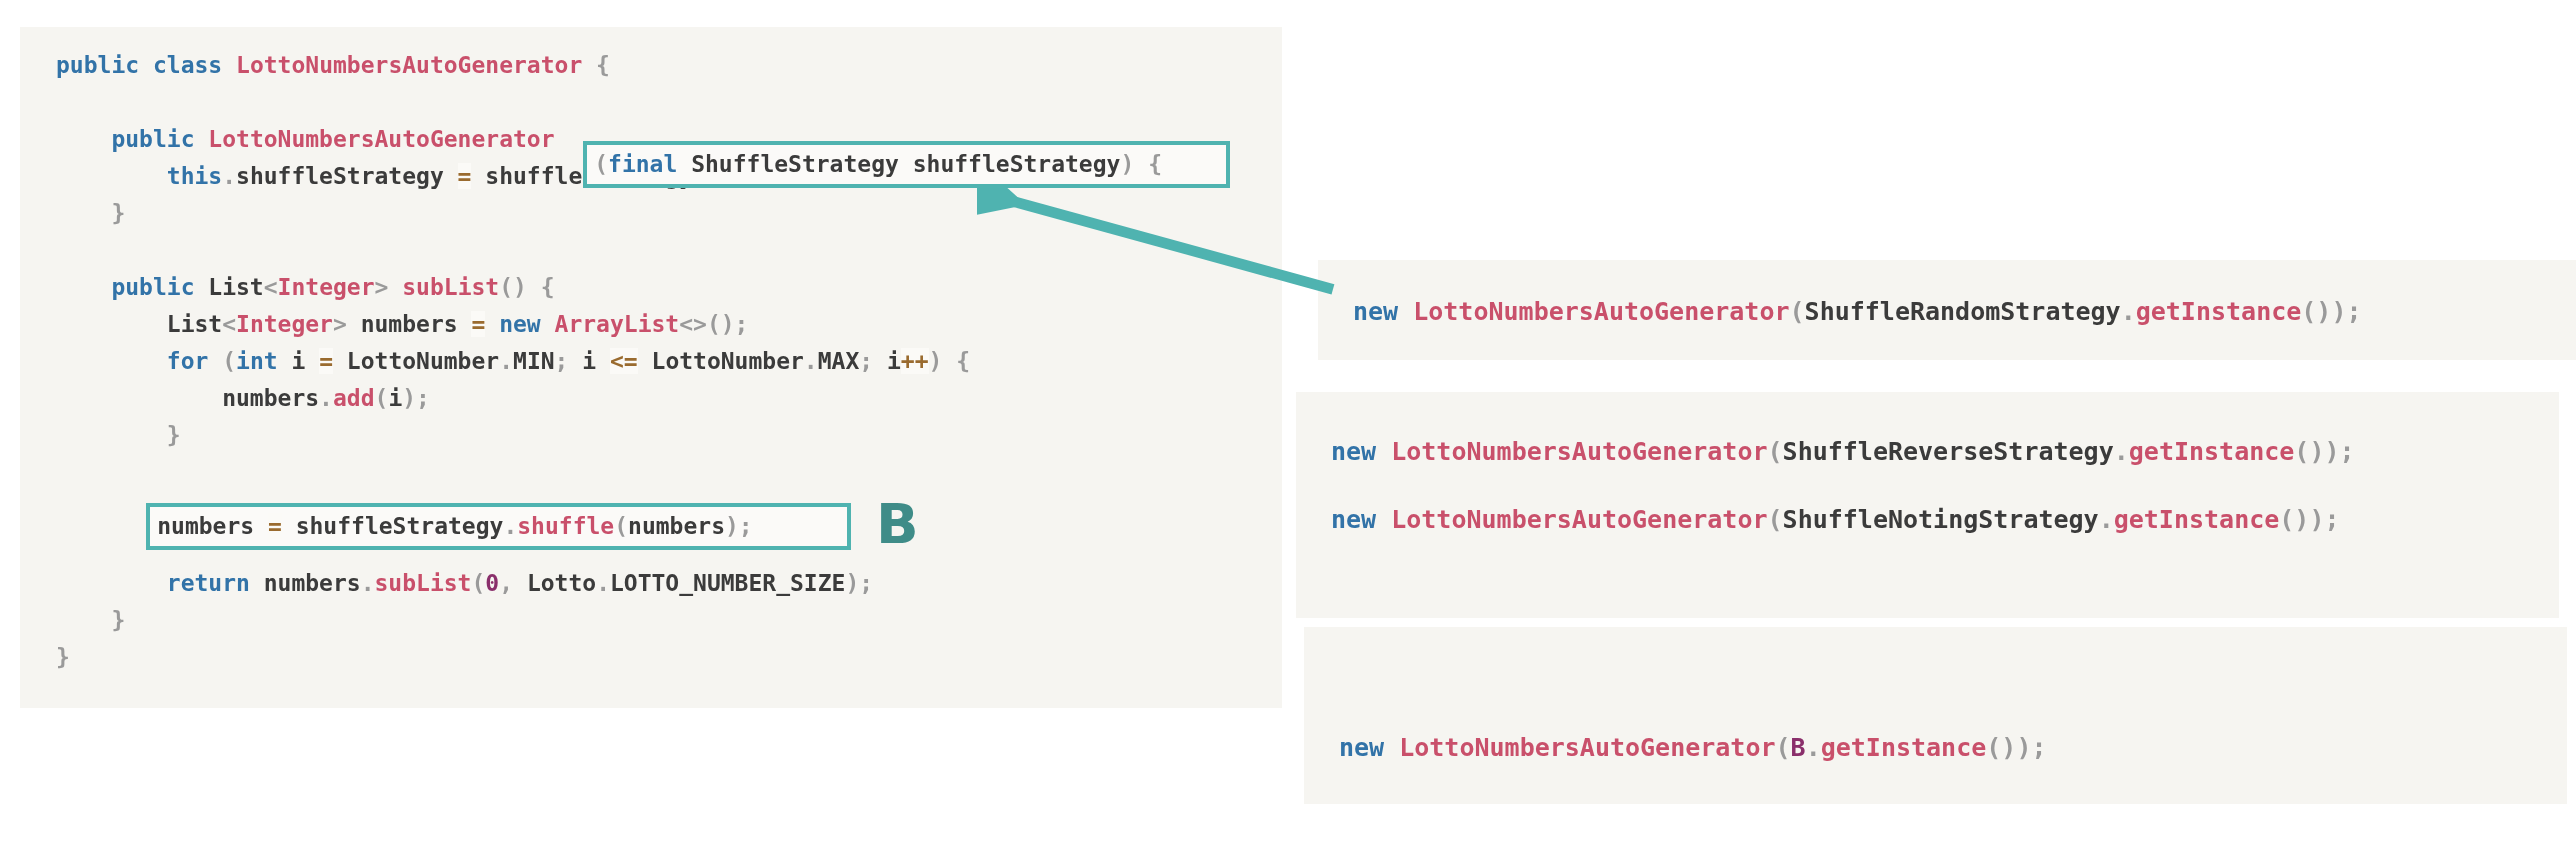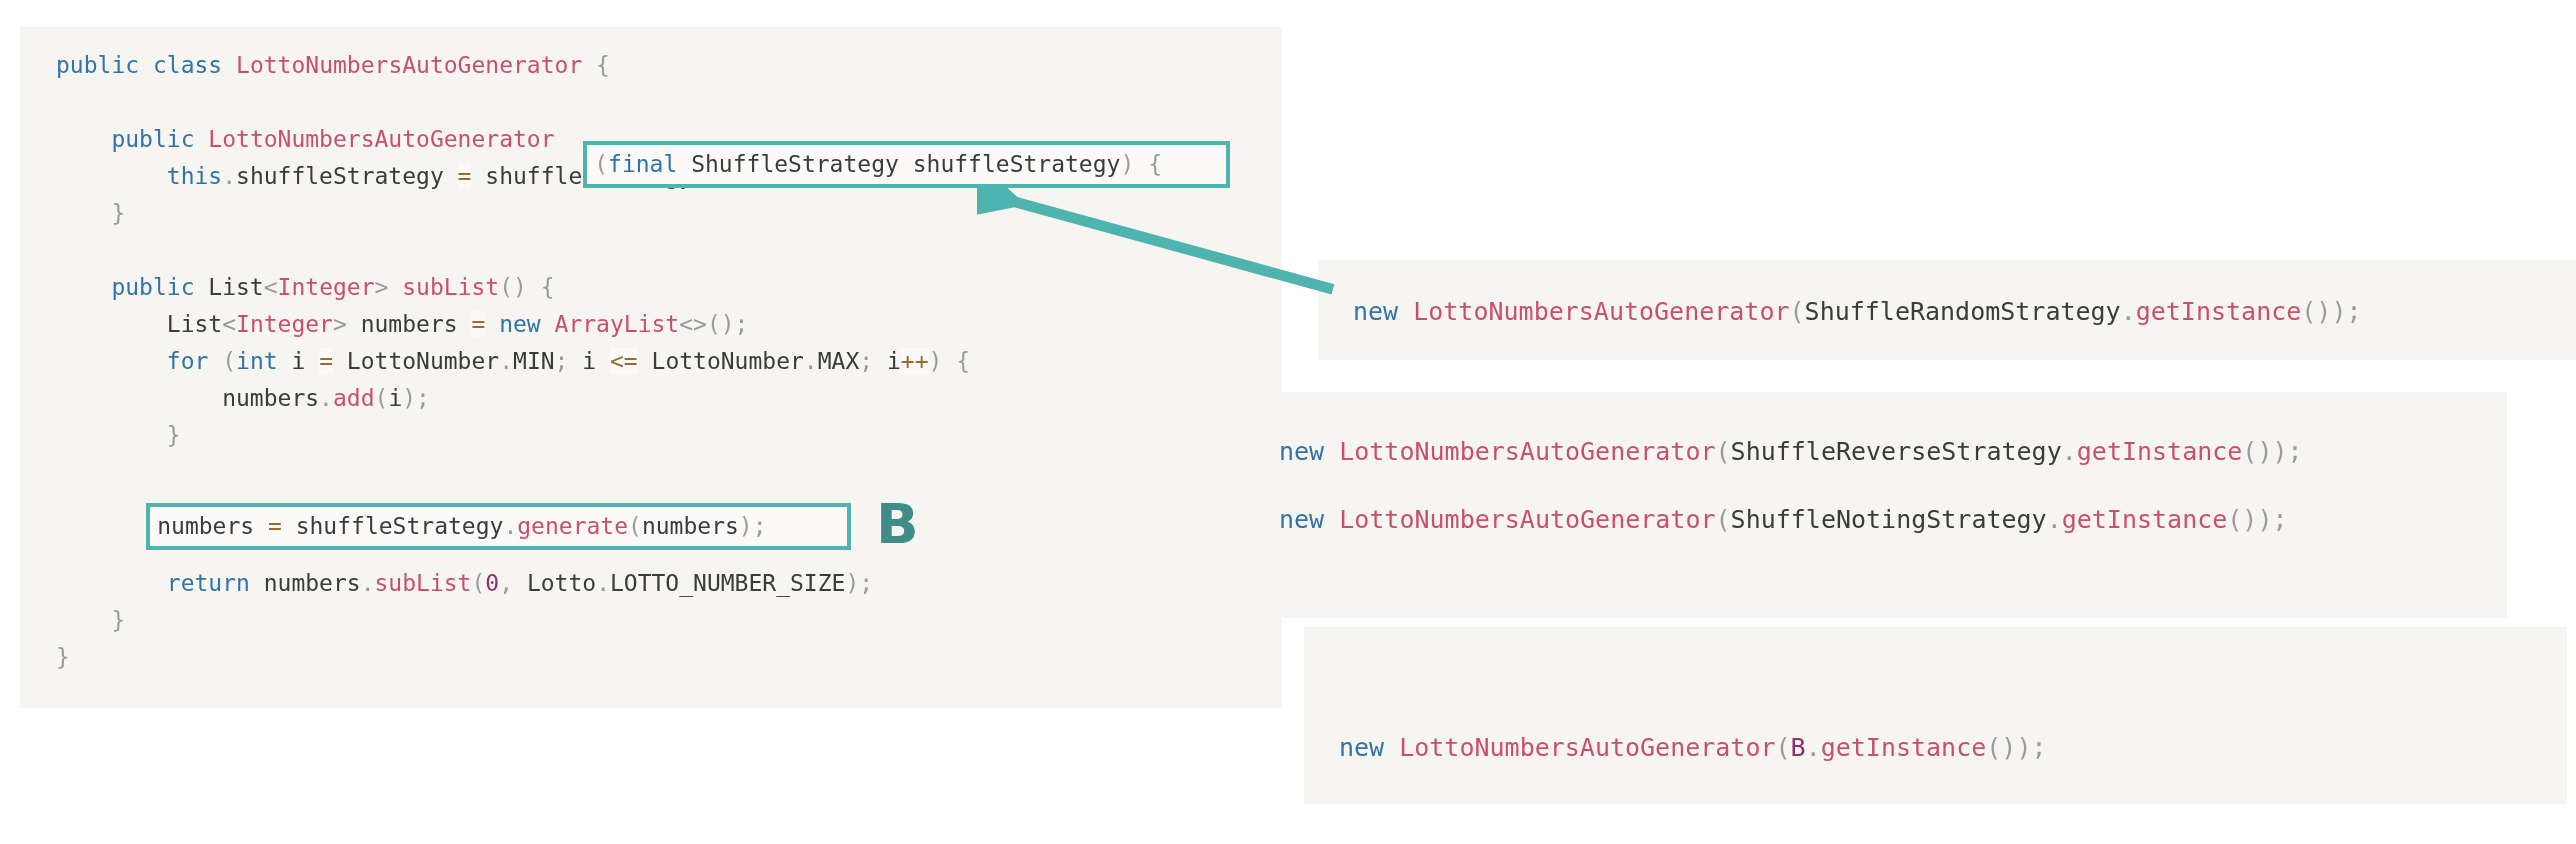--- a/index.html
+++ b/index.html
@@ -20,20 +20,21 @@
   .code-panel {
     position: absolute;
     background: #f6f5f1;
     box-sizing: border-box;
   }
 
   .code-line {
     white-space: pre;
     font-family: "DejaVu Sans Mono", "Liberation Mono", monospace;
     color: #3b3b3b;
+    font-weight: bold;
   }
 
   
   #left-code-panel {
     left: 20px;
     top: 27px;
     width: 1262px;
     height: 681px;
     padding: 20px 0 0 0;
   }
@@ -46,21 +47,21 @@
 
   
   #right-panel-1 {
     left: 1304px;
     top: 260px;
     width: 1263px;
     height: 100px;
     margin-left: 14px;
   }
   #right-panel-2 {
-    left: 1244px;
+    left: 1296px;
     top: 392px;
     width: 1263px;
     height: 226px;
   }
   #right-panel-3 {
     left: 1304px;
     top: 627px;
     width: 1263px;
     height: 177px;
   }
@@ -158,21 +159,21 @@
       <div class="code-line"><span class="t-plain">    </span><span class="t-punct">}</span></div>
       <div class="code-line"><span class="t-plain"></span><span class="t-punct">}</span></div>
     </div>
 </div>
 
 <div class="hl-box" id="hl-box-constructor-params">
   <div class="code-line" id="hl-constructor-line"><span class="t-punct">(</span><span class="t-kw">final</span><span class="t-plain"> ShuffleStrategy shuffleStrategy</span><span class="t-punct">)</span><span class="t-plain"> </span><span class="t-punct">{</span></div>
 </div>
 
 <div class="hl-box" id="hl-box-shuffle-call">
-  <div class="code-line" id="hl-shuffle-line"><span class="t-plain">numbers </span><span class="t-op">=</span><span class="t-plain"> shuffleStrategy</span><span class="t-punct">.</span><span class="t-type">generate</span><span class="t-punct">(</span><span class="t-plain">numbers</span><span class="t-punct">);</span></div>
+  <div class="code-line" id="hl-shuffle-line"><span class="t-plain">numbers </span><span class="t-op">=</span><span class="t-plain"> shuffleStrategy</span><span class="t-punct">.</span><span class="t-type">shuffle</span><span class="t-punct">(</span><span class="t-plain">numbers</span><span class="t-punct">);</span></div>
 </div>
 
 <div id="marker-label-b">B</div>
 
 <svg id="callout-arrow" viewBox="0 0 420 150">
   <defs>
     <marker id="arrowhead" markerWidth="5" markerHeight="5" refX="1.1" refY="2.5" orient="auto">
       <path d="M5,0 L0,2.5 L5,5 Z" fill="#4fb3b0"></path>
     </marker>
   </defs>

